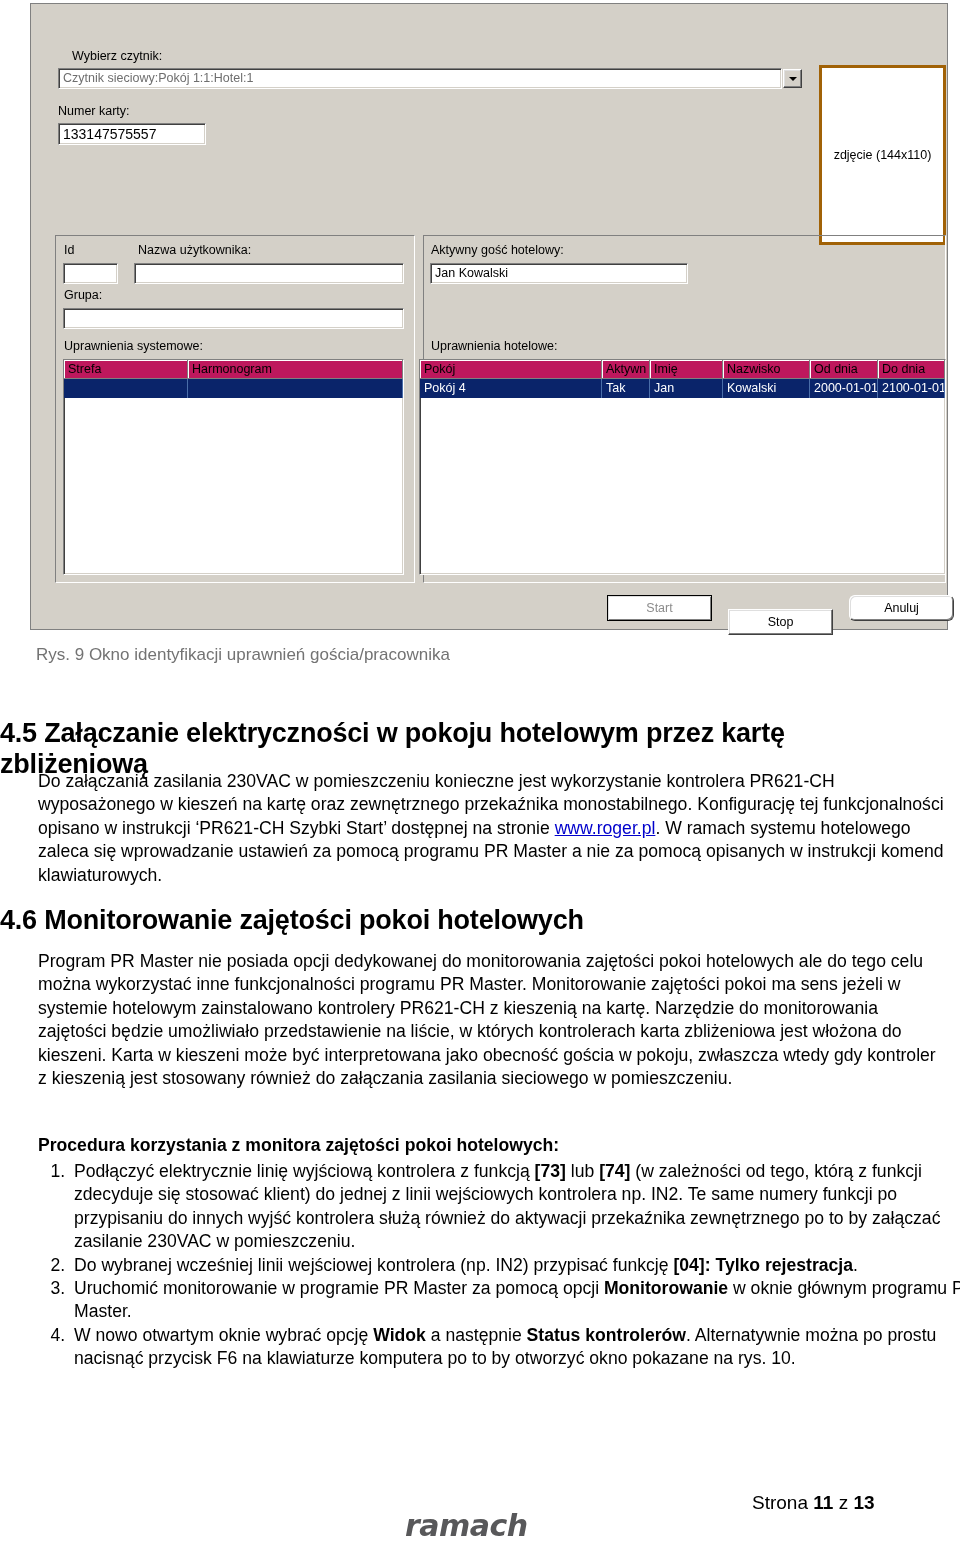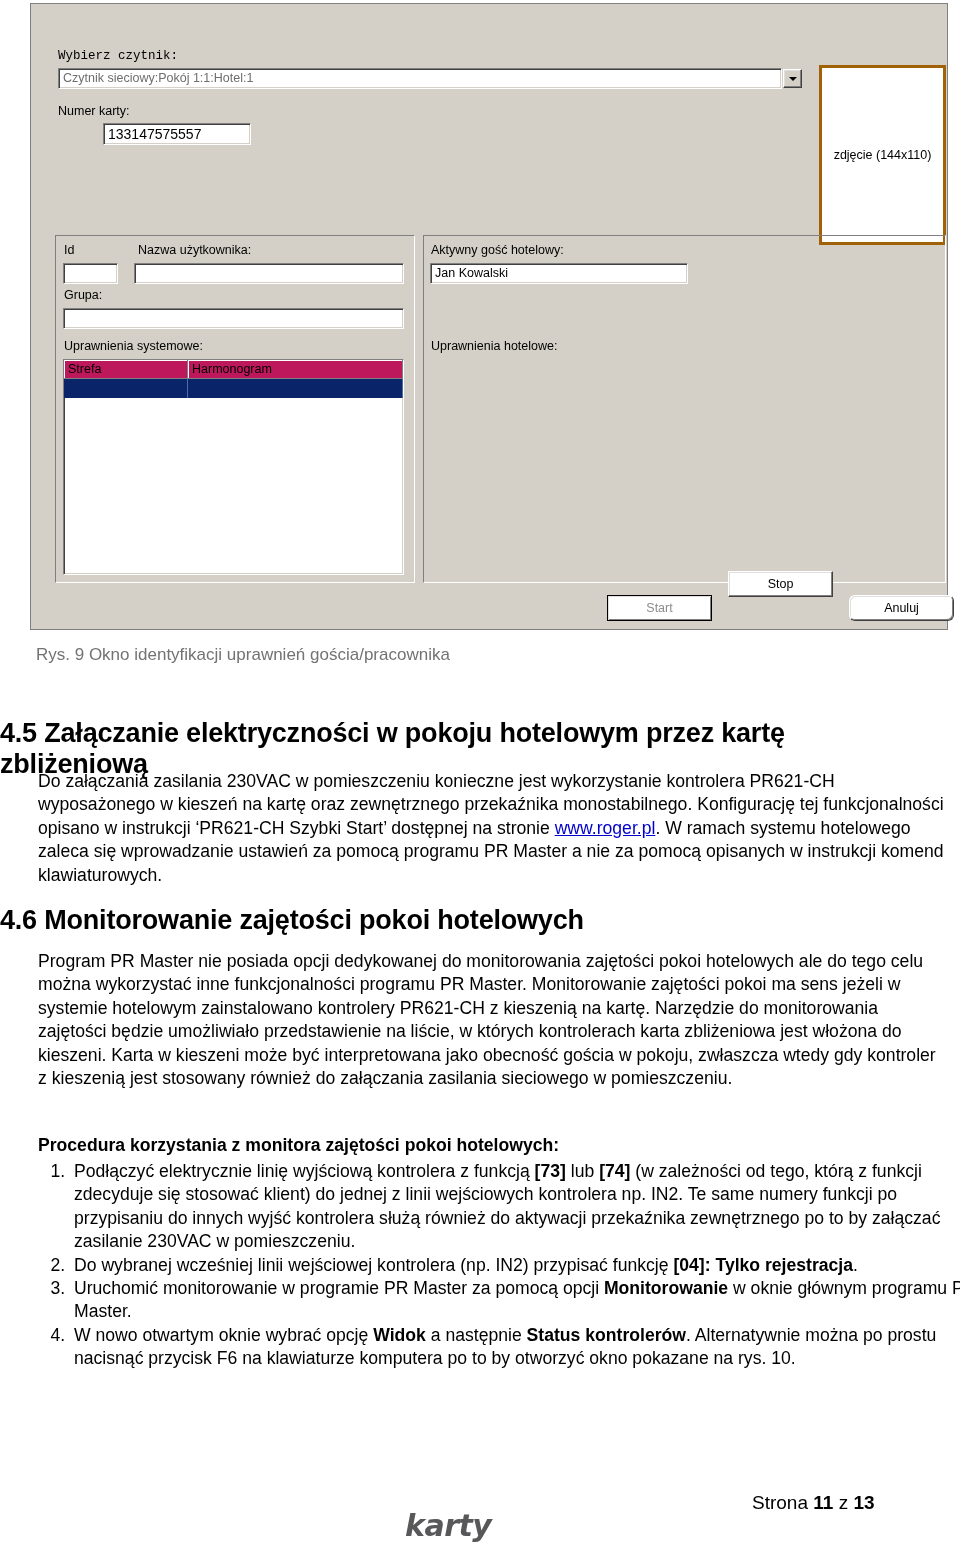--- a/index.html
+++ b/index.html
@@ -275,30 +275,30 @@
   .footer-page b { font-weight: bold; }
 </style>
 </head>
 <body>
 
 <div id="shot">
 
 
   <div class="dlgbody">
 
-    <div class="lbl" style="left:24px; top:20px;font-family:Liberation Mono, monospace;">Wybierz czytnik:</div>
+    <div class="lbl" style="left:38px; top:20px;">Wybierz czytnik:</div>
     <div class="combo" style="left:24px; top:39px; width:744px; height:21px;">
       <div class="cfield">Czytnik sieciowy:Pokój 1:1:Hotel:1</div>
       <div class="carrow">
           <i></i>
         </div>
     </div>
 
     <div class="lbl" style="left:24px; top:75px;">Numer karty:</div>
-    <div class="textbox" style="left:24px; top:94px; width:148px; height:22px; font-size:14px;margin-left:45px;">133147575557</div>
+    <div class="textbox" style="left:24px; top:94px; width:148px; height:22px; font-size:14px;">133147575557</div>
 
     <div class="photo" style="left:785px; top:36px; width:127px; height:180px;">
       <span>zdjęcie (144x110)</span>
     </div>
 
     <div class="groupbox" style="left:21px; top:206px; width:360px; height:348px;"></div>
 
     <div class="lbl" style="left:30px; top:214px;">Id</div>
     <div class="lbl" style="left:104px; top:214px;">Nazwa użytkownika:</div>
     <div class="textbox" style="left:29px; top:234px; width:55px; height:21px;"></div>
@@ -320,23 +320,41 @@
       </div>
     </div>
 
     <div class="groupbox" style="left:389px; top:206px; width:523px; height:348px;"></div>
 
     <div class="lbl" style="left:397px; top:214px;">Aktywny gość hotelowy:</div>
     <div class="textbox" style="left:396px; top:234px; width:258px; height:21px;">Jan Kowalski</div>
 
     <div class="lbl" style="left:397px; top:310px;">Uprawnienia hotelowe:</div>
 
+    <div class="listview" style="left:385px; top:330px; width:527px; height:216px;">
+      <div class="lvhead">
+        <div class="hc" style="width:182px;">Pokój</div>
+        <div class="hc" style="width:48px;">Aktywn</div>
+        <div class="hc" style="width:73px;">Imię</div>
+        <div class="hc" style="width:87px;">Nazwisko</div>
+        <div class="hc" style="width:68px;">Od dnia</div>
+        <div class="hc" style="flex:1;">Do dnia</div>
+      </div>
+      <div class="lvrow">
+        <div class="rc" style="width:182px;">Pokój 4</div>
+        <div class="rc" style="width:48px;">Tak</div>
+        <div class="rc" style="width:73px;">Jan</div>
+        <div class="rc" style="width:87px;">Kowalski</div>
+        <div class="rc" style="width:68px;">2000-01-01</div>
+        <div class="rc" style="flex:1;">2100-01-01</div>
+      </div>
+    </div>
 
     <div class="btn default disabled" style="left:573px; top:566px; width:105px;">Start</div>
-    <div class="btn" style="left:694px; top:542px; width:105px;text-align:right;">Stop</div>
+    <div class="btn" style="left:694px; top:580px; width:105px;text-align:right;">Stop</div>
     <div class="btn" style="left:815px; top:566px; width:105px;border-radius:6px;">Anuluj</div>
 
   </div>
 </div>
 
 <div class="caption">Rys. 9 Okno identyfikacji uprawnień gościa/pracownika</div>
 
 <h2 class="sec" id="sec45">4.5 Załączanie elektryczności w pokoju hotelowym przez kartę zbliżeniową</h2>
 
 <div class="para" id="p45">
@@ -357,16 +375,16 @@
     <span>Do wybranej wcześniej linii wejściowej kontrolera (np. IN2) przypisać funkcję </span><b>[04]: Tylko rejestracja</b><span>.</span>
   </li>
   <li>
     <span>Uruchomić monitorowanie w programie PR Master za pomocą opcji </span><b>Monitorowanie</b><span> w oknie głównym programu PR Master.</span>
   </li>
   <li>
     <span>W nowo otwartym oknie wybrać opcję </span><b>Widok</b><span> a następnie </span><b>Status kontrolerów</b><span>. Alternatywnie można po prostu nacisnąć przycisk F6 na klawiaturze komputera po to by otworzyć okno pokazane na rys. 10.</span>
   </li>
 </ol>
 
-<div class="footer-logo">karty</div>
+<div class="footer-logo">ramach</div>
 <div class="footer-page">
   <span>Strona </span><b>11</b><span> z </span><b>13</b>
 </div>
 
 </body></html>

